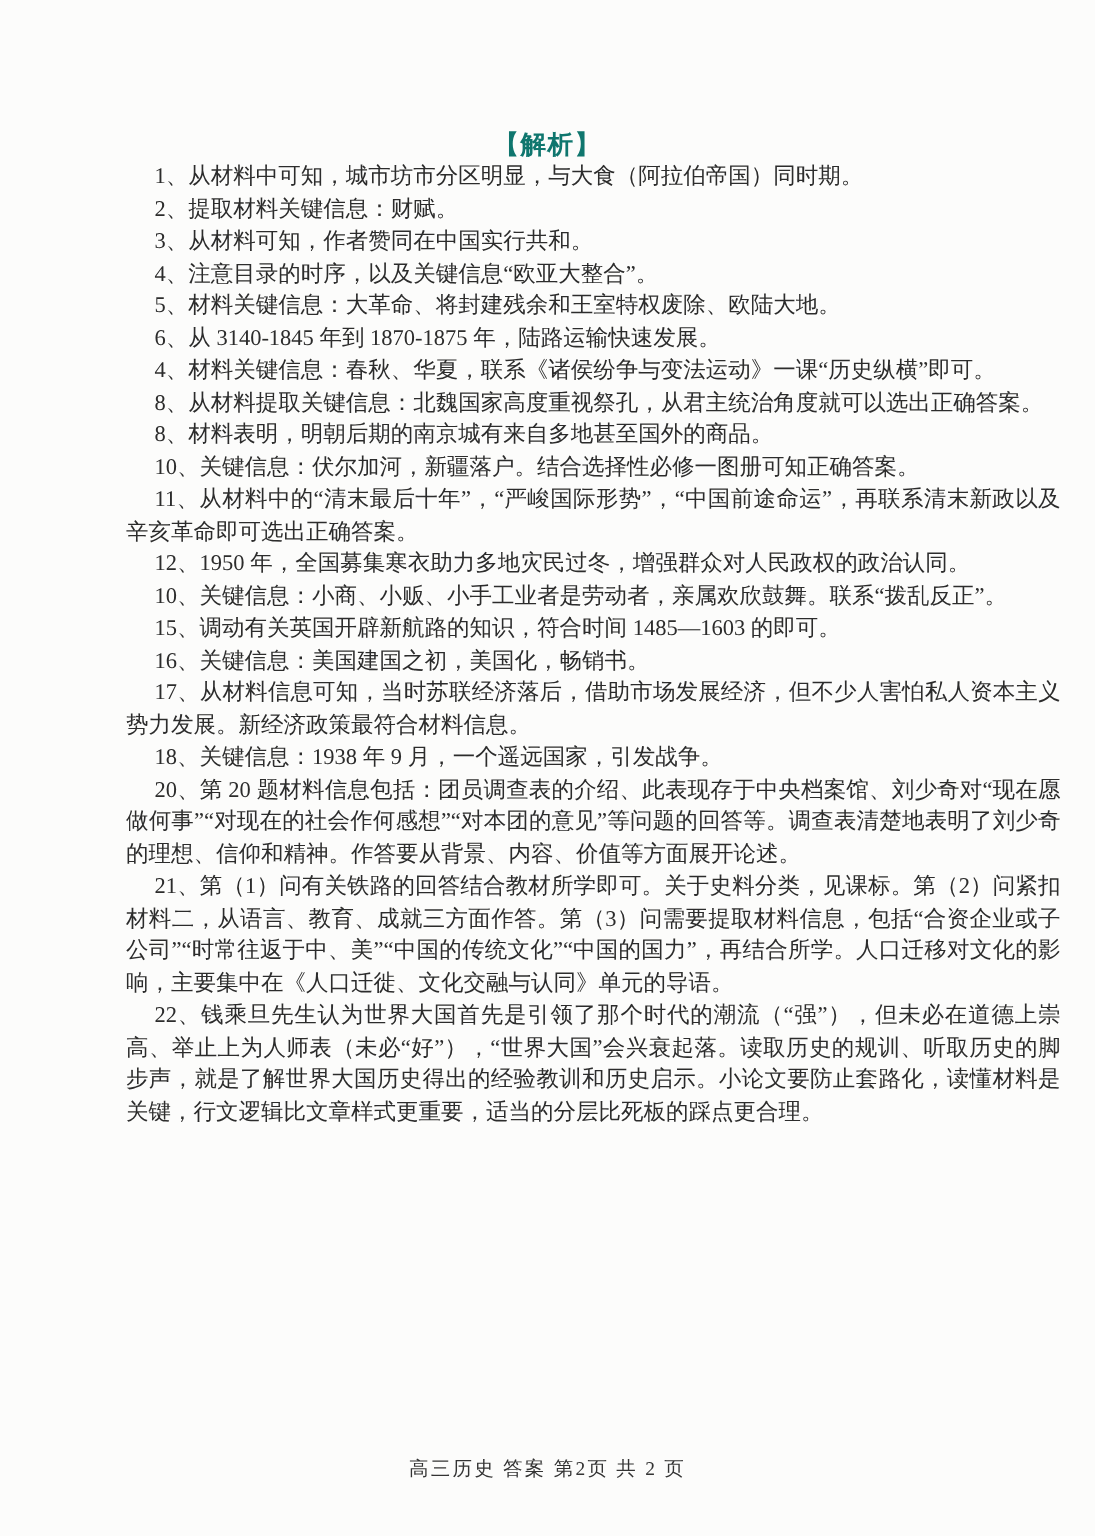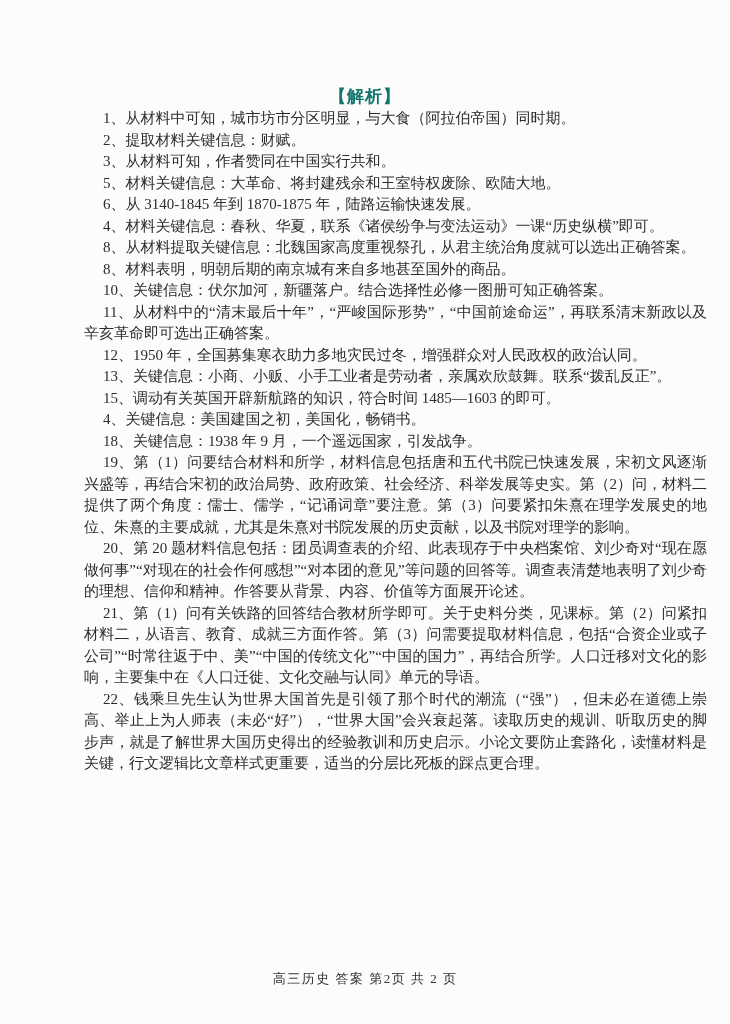--- a/index.html
+++ b/index.html
@@ -60,32 +60,33 @@
 </head>
 <body>
 
 <div class="page">
   <div class="title">【解析】</div>
 
   <div class="body" id="items">
       <p>1、从材料中可知，城市坊市分区明显，与大食（阿拉伯帝国）同时期。</p>
       <p>2、提取材料关键信息：财赋。</p>
       <p>3、从材料可知，作者赞同在中国实行共和。</p>
+      <p>4、注意目录的时序，以及关键信息“欧亚大整合”。</p>
       <p>5、材料关键信息：大革命、将封建残余和王室特权废除、欧陆大地。</p>
       <p>6、从 3140-1845 年到 1870-1875 年，陆路运输快速发展。</p>
       <p>4、材料关键信息：春秋、华夏，联系《诸侯纷争与变法运动》一课“历史纵横”即可。</p>
       <p>8、从材料提取关键信息：北魏国家高度重视祭孔，从君主统治角度就可以选出正确答案。</p>
       <p>8、材料表明，明朝后期的南京城有来自多地甚至国外的商品。</p>
       <p>10、关键信息：伏尔加河，新疆落户。结合选择性必修一图册可知正确答案。</p>
       <p>11、从材料中的“清末最后十年”，“严峻国际形势”，“中国前途命运”，再联系清末新政以及辛亥革命即可选出正确答案。</p>
       <p>12、1950 年，全国募集寒衣助力多地灾民过冬，增强群众对人民政权的政治认同。</p>
-      <p>13、关键信息：小商、小贩、小手工业者是劳动者，亲属欢欣鼓舞。联系“拨乱反正”。</p>
+      <p>10、关键信息：小商、小贩、小手工业者是劳动者，亲属欢欣鼓舞。联系“拨乱反正”。</p>
       <p>15、调动有关英国开辟新航路的知识，符合时间 1485—1603 的即可。</p>
-      <p>4、关键信息：美国建国之初，美国化，畅销书。</p>
+      <p>16、关键信息：美国建国之初，美国化，畅销书。</p>
+      <p>17、从材料信息可知，当时苏联经济落后，借助市场发展经济，但不少人害怕私人资本主义势力发展。新经济政策最符合材料信息。</p>
       <p>18、关键信息：1938 年 9 月，一个遥远国家，引发战争。</p>
-      <p>19、第（1）问要结合材料和所学，材料信息包括唐和五代书院已快速发展，宋初文风逐渐兴盛等，再结合宋初的政治局势、政府政策、社会经济、科举发展等史实。第（2）问，材料二提供了两个角度：儒士、儒学，“记诵词章”要注意。第（3）问要紧扣朱熹在理学发展史的地位、朱熹的主要成就，尤其是朱熹对书院发展的历史贡献，以及书院对理学的影响。</p>
       <p>20、第 20 题材料信息包括：团员调查表的介绍、此表现存于中央档案馆、刘少奇对“现在愿做何事”“对现在的社会作何感想”“对本团的意见”等问题的回答等。调查表清楚地表明了刘少奇的理想、信仰和精神。作答要从背景、内容、价值等方面展开论述。</p>
       <p>21、第（1）问有关铁路的回答结合教材所学即可。关于史料分类，见课标。第（2）问紧扣材料二，从语言、教育、成就三方面作答。第（3）问需要提取材料信息，包括“合资企业或子公司”“时常往返于中、美”“中国的传统文化”“中国的国力”，再结合所学。人口迁移对文化的影响，主要集中在《人口迁徙、文化交融与认同》单元的导语。</p>
       <p>22、钱乘旦先生认为世界大国首先是引领了那个时代的潮流（“强”），但未必在道德上崇高、举止上为人师表（未必“好”），“世界大国”会兴衰起落。读取历史的规训、听取历史的脚步声，就是了解世界大国历史得出的经验教训和历史启示。小论文要防止套路化，读懂材料是关键，行文逻辑比文章样式更重要，适当的分层比死板的踩点更合理。</p>
     </div>
 
   <div class="footer">高三历史 答案 第2页 共 2 页</div>
 </div>
 
 </body></html>

